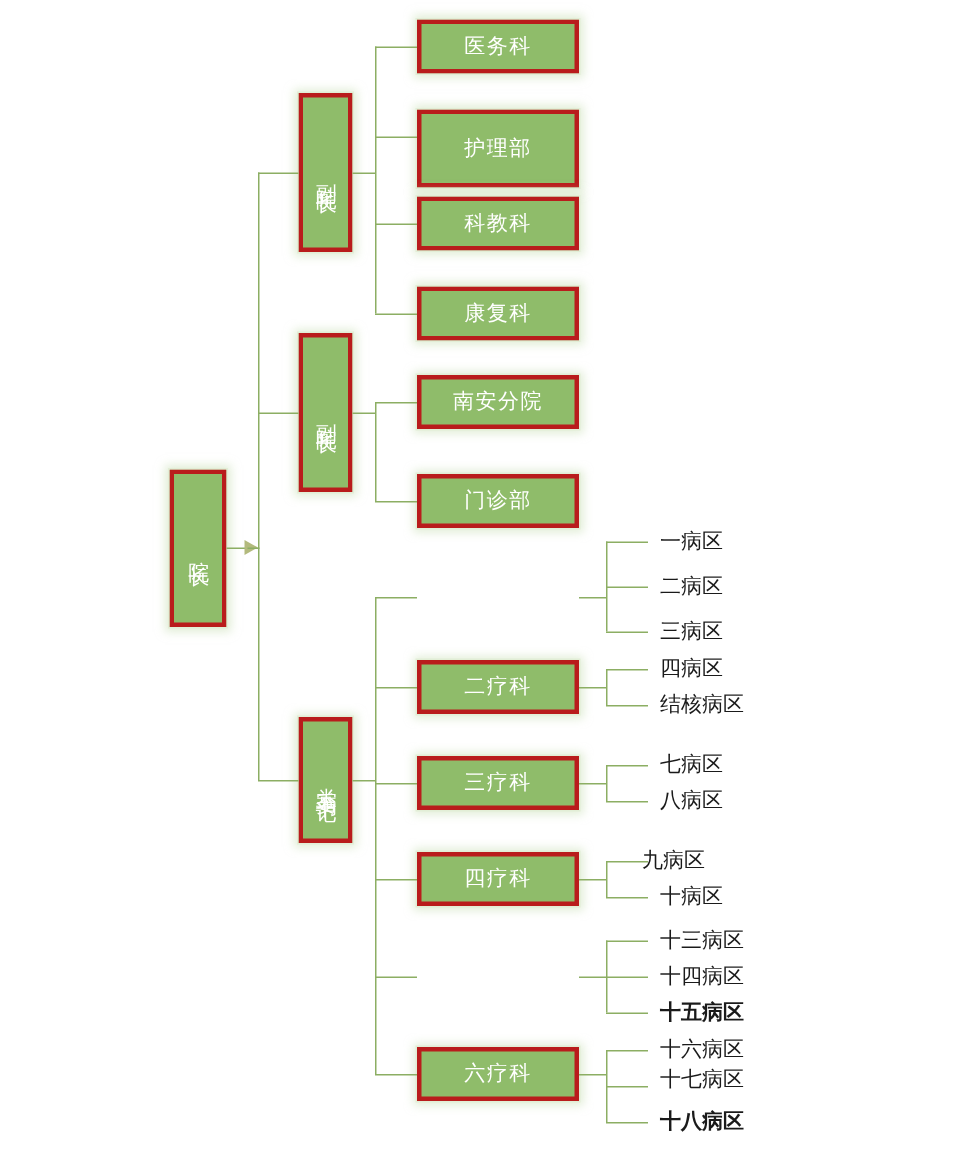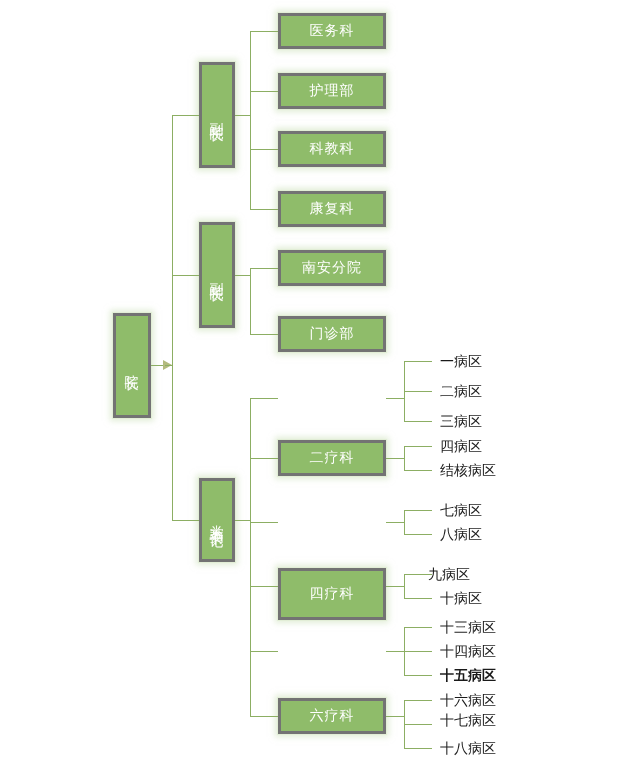--- a/index.html
+++ b/index.html
@@ -16,21 +16,21 @@
     height: 768px;
     background: #ffffff;
     overflow: hidden;
   }
 
   
   .node {
     position: absolute;
     box-sizing: border-box;
     background: #8fbc6a;
-    border: 3px solid #737373;
+    border: 3px solid #b91c1c;
     outline: 1px solid #e2eed6;
     box-shadow: 0 0 6px 3px rgba(200, 222, 180, 0.55);
     color: #ffffff;
     display: flex;
     align-items: center;
     justify-content: center;
     text-align: center;
     letter-spacing: 1px;
   }
   .node-h {
@@ -109,21 +109,21 @@
   <div class="conn-h" style="left:235px; top:275px; width:15px;"></div>
 
   <div class="conn-v" style="left:250px; top:398px; height:318px;"></div>
   <div class="conn-h" style="left:235px; top:520px; width:15px;"></div>
 
   <div class="node node-h" style="left:278px; top:13px; width:108px; height:36px;">
     <span>医务科</span>
   </div>
   <div class="conn-h" style="left:250px; top:31px; width:28px;"></div>
 
-  <div class="node node-h" style="left:278px; top:73px; width:108px; height:36px;">
+  <div class="node node-h" style="left:278px; top:73px; width:108px; height:52px;">
     <span>护理部</span>
   </div>
   <div class="conn-h" style="left:250px; top:91px; width:28px;"></div>
 
   <div class="node node-h" style="left:278px; top:131px; width:108px; height:36px;">
     <span>科教科</span>
   </div>
   <div class="conn-h" style="left:250px; top:149px; width:28px;"></div>
 
   <div class="node node-h" style="left:278px; top:191px; width:108px; height:36px;">
@@ -141,23 +141,26 @@
   </div>
   <div class="conn-h" style="left:250px; top:334px; width:28px;"></div>
 
   <div class="conn-h" style="left:250px; top:398px; width:28px;"></div>
 
   <div class="node node-h" style="left:278px; top:440px; width:108px; height:36px;">
     <span>二疗科</span>
   </div>
   <div class="conn-h" style="left:250px; top:458px; width:28px;"></div>
 
+  <div class="node node-h" style="left:278px; top:504px; width:108px; height:36px;">
+    <span>三疗科</span>
+  </div>
   <div class="conn-h" style="left:250px; top:522px; width:28px;"></div>
 
-  <div class="node node-h" style="left:278px; top:568px; width:108px; height:52px;">
+  <div class="node node-h" style="left:278px; top:568px; width:108px; height:36px;">
     <span>四疗科</span>
   </div>
   <div class="conn-h" style="left:250px; top:586px; width:28px;"></div>
 
   <div class="conn-h" style="left:250px; top:651px; width:28px;"></div>
 
   <div class="node node-h" style="left:278px; top:698px; width:108px; height:36px;">
     <span>六疗科</span>
   </div>
   <div class="conn-h" style="left:250px; top:716px; width:28px;"></div>
@@ -244,17 +247,17 @@
   <div class="leaf" style="left:440px; top:692px;">
     <span>十六病区</span>
   </div>
 
   <div class="conn-h" style="left:404px; top:724px; width:28px;"></div>
   <div class="leaf" style="left:440px; top:712px;">
     <span>十七病区</span>
   </div>
 
   <div class="conn-h" style="left:404px; top:748px; width:28px;"></div>
-  <div class="leaf" style="left:440px; top:740px;">
+  <div class="leaf" style="left:440px; top:740px;font-weight:bold;">
     <span>十八病区</span>
   </div>
 
 </div>
 
 </body></html>

